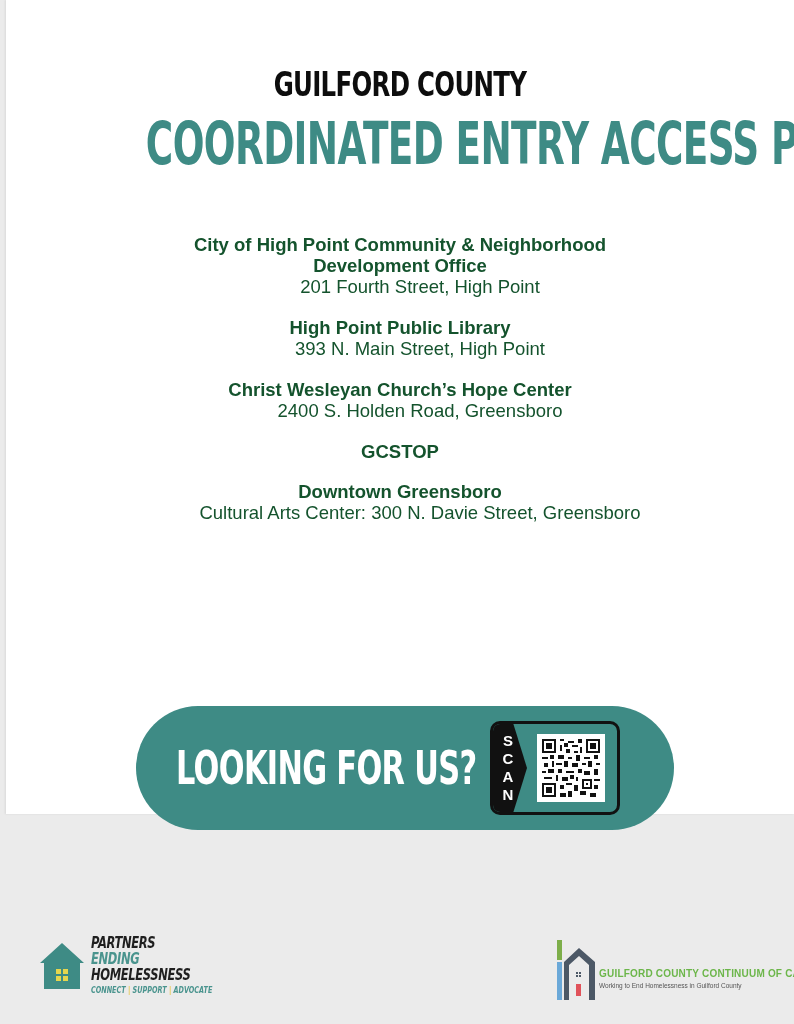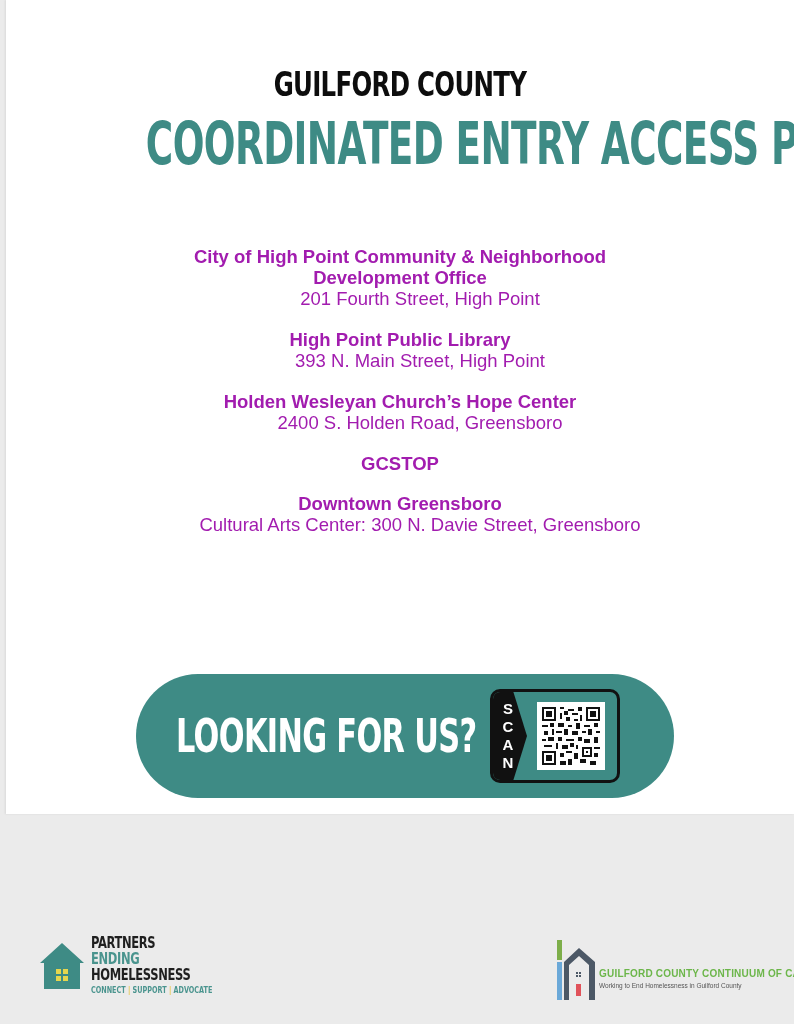--- a/index.html
+++ b/index.html
@@ -19,27 +19,27 @@
       transform: scaleX(0.72); transform-origin: center; line-height: 44px;
     }
     .title {
       margin-top: 6px;
       font-family: "DejaVu Sans", sans-serif; font-weight: bold;
       font-size: 58px; color: #3e8b85; letter-spacing: -1px;
       transform: scaleX(0.645); transform-origin: center; line-height: 64px;
       white-space: nowrap;
     }
 
-    .locations { position: absolute; left: 0; right: 0; top: 246px; text-align: center; color: #a21caf; }
+    .locations { position: absolute; left: 0; right: 0; top: 234px; text-align: center; color: #14532d; }
     .loc { margin-bottom: 19px; }
     .loc .name { font-weight: bold; font-size: 18.5px; line-height: 21px; }
     .loc .addr { font-size: 18.5px; line-height: 22px; padding-left: 40px; }
 
     .cta {
-      position: absolute; left: 130px; top: 674px; width: 538px; height: 124px;
+      position: absolute; left: 130px; top: 706px; width: 538px; height: 124px;
       background: #3e8b85; border-radius: 62px;
     }
     .cta-text {
       position: absolute; left: 40px; top: 32px;
       font-family: "DejaVu Sans", sans-serif; font-weight: bold;
       font-size: 46px; color: #ffffff; letter-spacing: -1px; line-height: 60px;
       transform: scaleX(0.66); transform-origin: left center; white-space: nowrap;
     }
     .scan-box {
       position: absolute; left: 354px; top: 15px; width: 130px; height: 94px;
@@ -55,21 +55,21 @@
       color: #fff; font-weight: bold; font-size: 15px; line-height: 18px;
       margin-left: -4px;
     }
     .qr {
       position: absolute; left: 44px; top: 10px; width: 68px; height: 68px;
       background: #fff; padding: 5px;
     }
 
     .logo-left { position: absolute; left: 30px; top: 935px; width: 180px; height: 70px; }
     .house-left { position: absolute; left: 4px; top: 8px; }
-    .phh-text { position: absolute; left: 55px; top: 0; }
+    .phh-text { position: absolute; left: 55px; top: 0; font-style: italic; }
     .phh-line {
       font-family: "DejaVu Sans", sans-serif; font-weight: bold;
       font-size: 16px; line-height: 16px; letter-spacing: -0.5px;
       transform: scaleX(0.72); transform-origin: left center; white-space: nowrap;
     }
     .phh-line.dark { color: #1f1f1f; }
     .phh-line.teal { color: #4a948e; }
     .phh-tag {
       font-family: "DejaVu Sans", sans-serif; font-weight: bold;
       font-size: 9px; color: #4a948e; white-space: nowrap; margin-top: 2px;
@@ -100,21 +100,21 @@
     <div class="loc">
       <div class="name">City of High Point Community &amp; Neighborhood</div>
       <div class="name">Development Office</div>
       <div class="addr">201 Fourth Street, High Point</div>
     </div>
     <div class="loc">
       <div class="name">High Point Public Library</div>
       <div class="addr">393 N. Main Street, High Point</div>
     </div>
     <div class="loc">
-      <div class="name">Holden Wesleyan Church’s Hope Center</div>
+      <div class="name">Christ Wesleyan Church’s Hope Center</div>
       <div class="addr">2400 S. Holden Road, Greensboro</div>
     </div>
     <div class="loc">
       <div class="name">GCSTOP</div>
     </div>
     <div class="loc">
       <div class="name">Downtown Greensboro</div>
       <div class="addr">Cultural Arts Center: 300 N. Davie Street, Greensboro</div>
     </div>
   </div>

